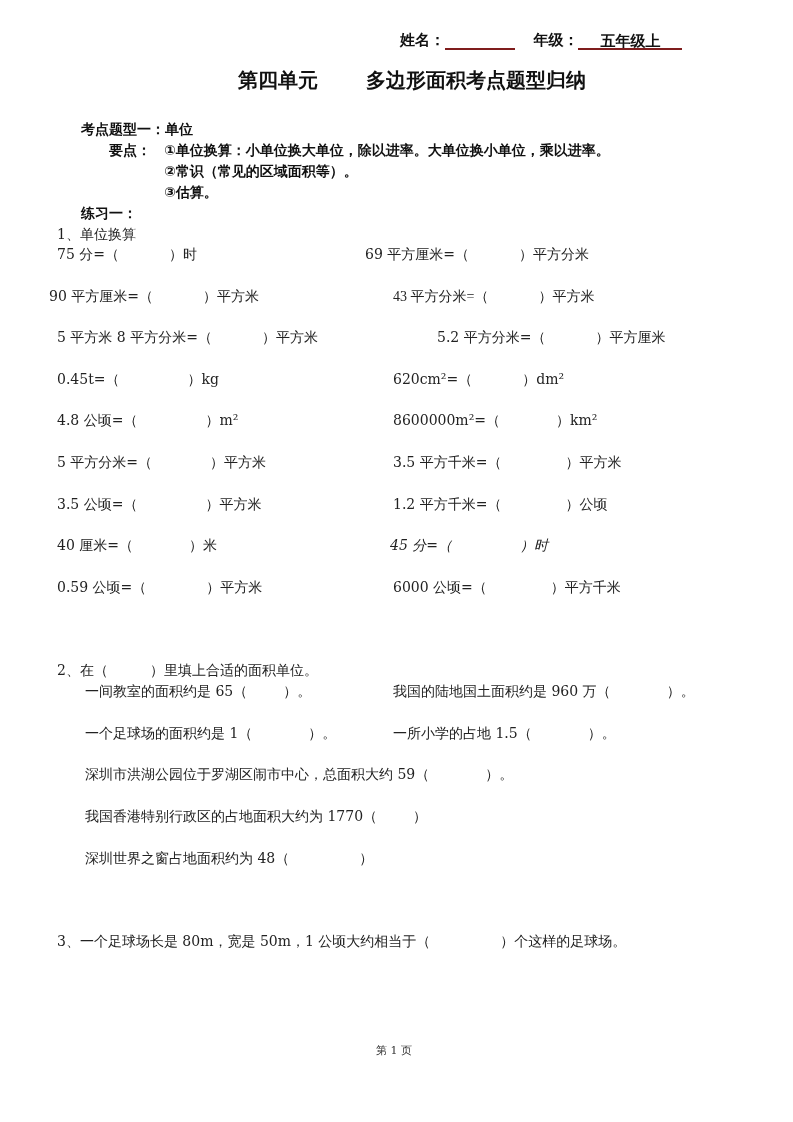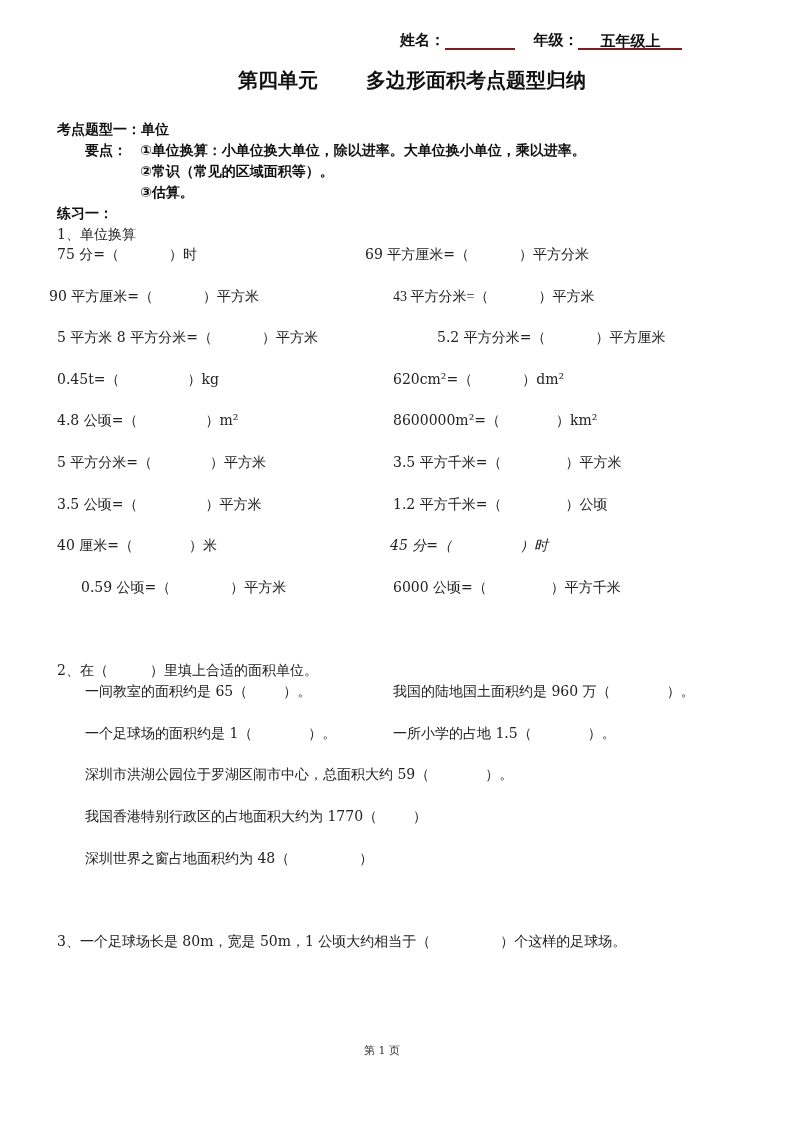--- a/index.html
+++ b/index.html
@@ -1,20 +1,20 @@
 <!DOCTYPE html>
 <html><head>
 <meta charset="utf-8">
 <style>
   html, body { margin: 0; padding: 0; background: #ffffff; }
   body { width: 793px; height: 1122px; position: relative; overflow: hidden;
          font-family: "DejaVu Serif", "Liberation Serif", serif; color: #111; }
   .abs { position: absolute; white-space: nowrap; }
   .serif { font-family: "DejaVu Serif", "Liberation Serif", serif; font-size: 14px; color: #222; }
-  .bold { font-family: "DejaVu Sans", "Liberation Sans", sans-serif; font-weight: bold; font-size: 14px; color: #111; }
+  .bold { font-family: "DejaVu Sans", "Liberation Sans", sans-serif; font-weight: bold; font-size: 14px; color: #111; margin-left: 24px; }
   .hdr { font-family: "DejaVu Sans", "Liberation Sans", sans-serif; font-weight: bold; font-size: 15px; }
   .blank-line { display: inline-block; border-bottom: 2px solid #7f1d1d; height: 16px; vertical-align: bottom; }
   .title { font-family: "DejaVu Sans", "Liberation Sans", sans-serif; font-weight: bold; font-size: 20px; }
   .footer { font-family: "DejaVu Serif", "Liberation Serif", serif; font-size: 11px; color: #333; }
   .gap { display: inline-block; }
 </style>
 </head>
 <body>
 
 <div class="abs hdr" style="left:400px; top:31px;">
@@ -87,21 +87,21 @@
   <span>1.2 平方千米=（</span><span class="gap" style="width:64px;"></span><span>）公顷</span>
 </div>
 
 <div class="abs serif" style="left:57px; top:537px;">
   <span>40 厘米=（</span><span class="gap" style="width:56px;"></span><span>）米</span>
 </div>
 <div class="abs serif" style="left:390px; top:537px;font-style:italic;">
   <span>45 分=（</span><span class="gap" style="width:68px;"></span><span>）时</span>
 </div>
 
-<div class="abs serif" style="left:57px; top:579px;margin-left:24px;">
+<div class="abs serif" style="left:57px; top:579px;">
   <span>0.59 公顷=（</span><span class="gap" style="width:60px;"></span><span>）平方米</span>
 </div>
 <div class="abs serif" style="left:393px; top:579px;">
   <span>6000 公顷=（</span><span class="gap" style="width:64px;"></span><span>）平方千米</span>
 </div>
 
 <div class="abs serif" style="left:57px; top:662px;">
   <span>2、在（</span><span class="gap" style="width:42px;"></span><span>）里填上合适的面积单位。</span>
 </div>
 
@@ -128,13 +128,13 @@
 </div>
 
 <div class="abs serif" style="left:85px; top:850px;">
   <span>深圳世界之窗占地面积约为 48（</span><span class="gap" style="width:70px;"></span><span>）</span>
 </div>
 
 <div class="abs serif" style="left:57px; top:933px;">
   <span>3、一个足球场长是 80m，宽是 50m，1 公顷大约相当于（</span><span class="gap" style="width:70px;"></span><span>）个这样的足球场。</span>
 </div>
 
-<div class="abs footer" style="left:364px; top:1043px;">第 1 页</div>
+<div class="abs footer" style="left:376px; top:1043px;">第 1 页</div>
 
 </body></html>

